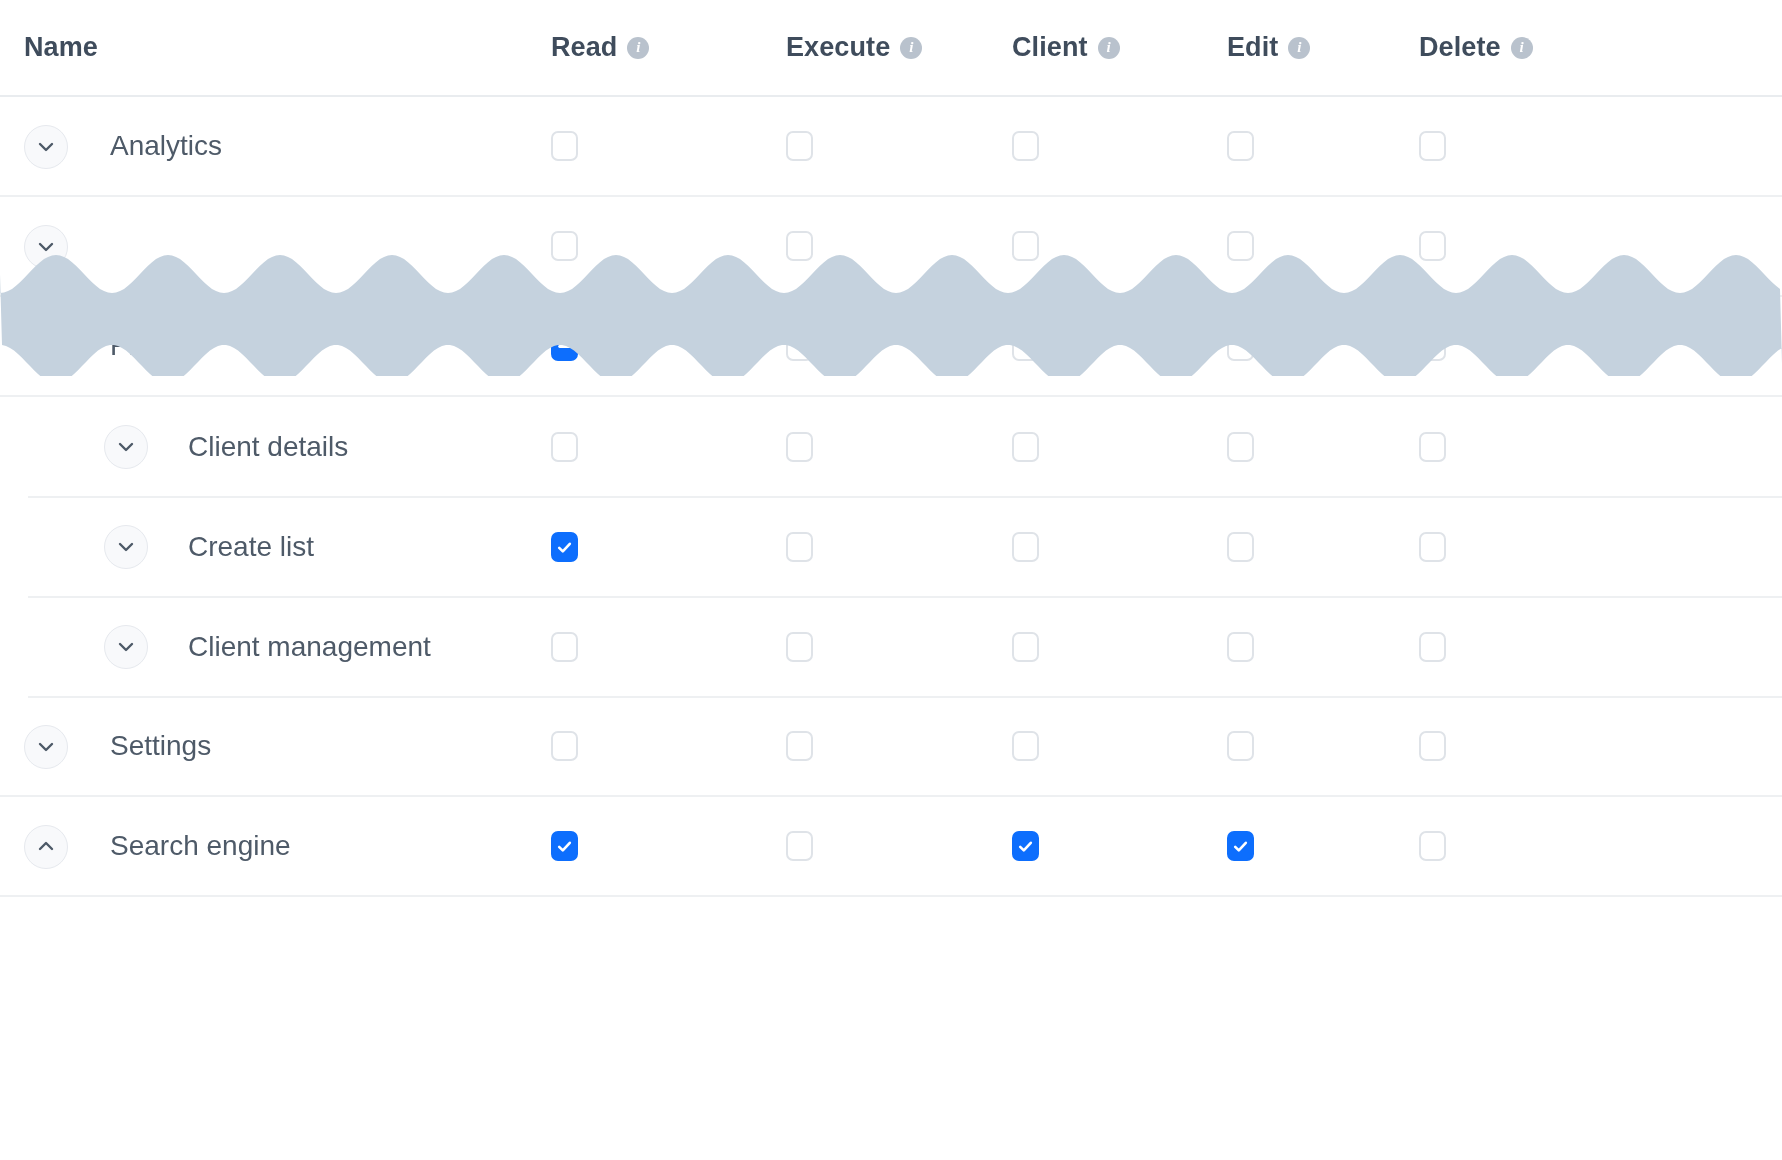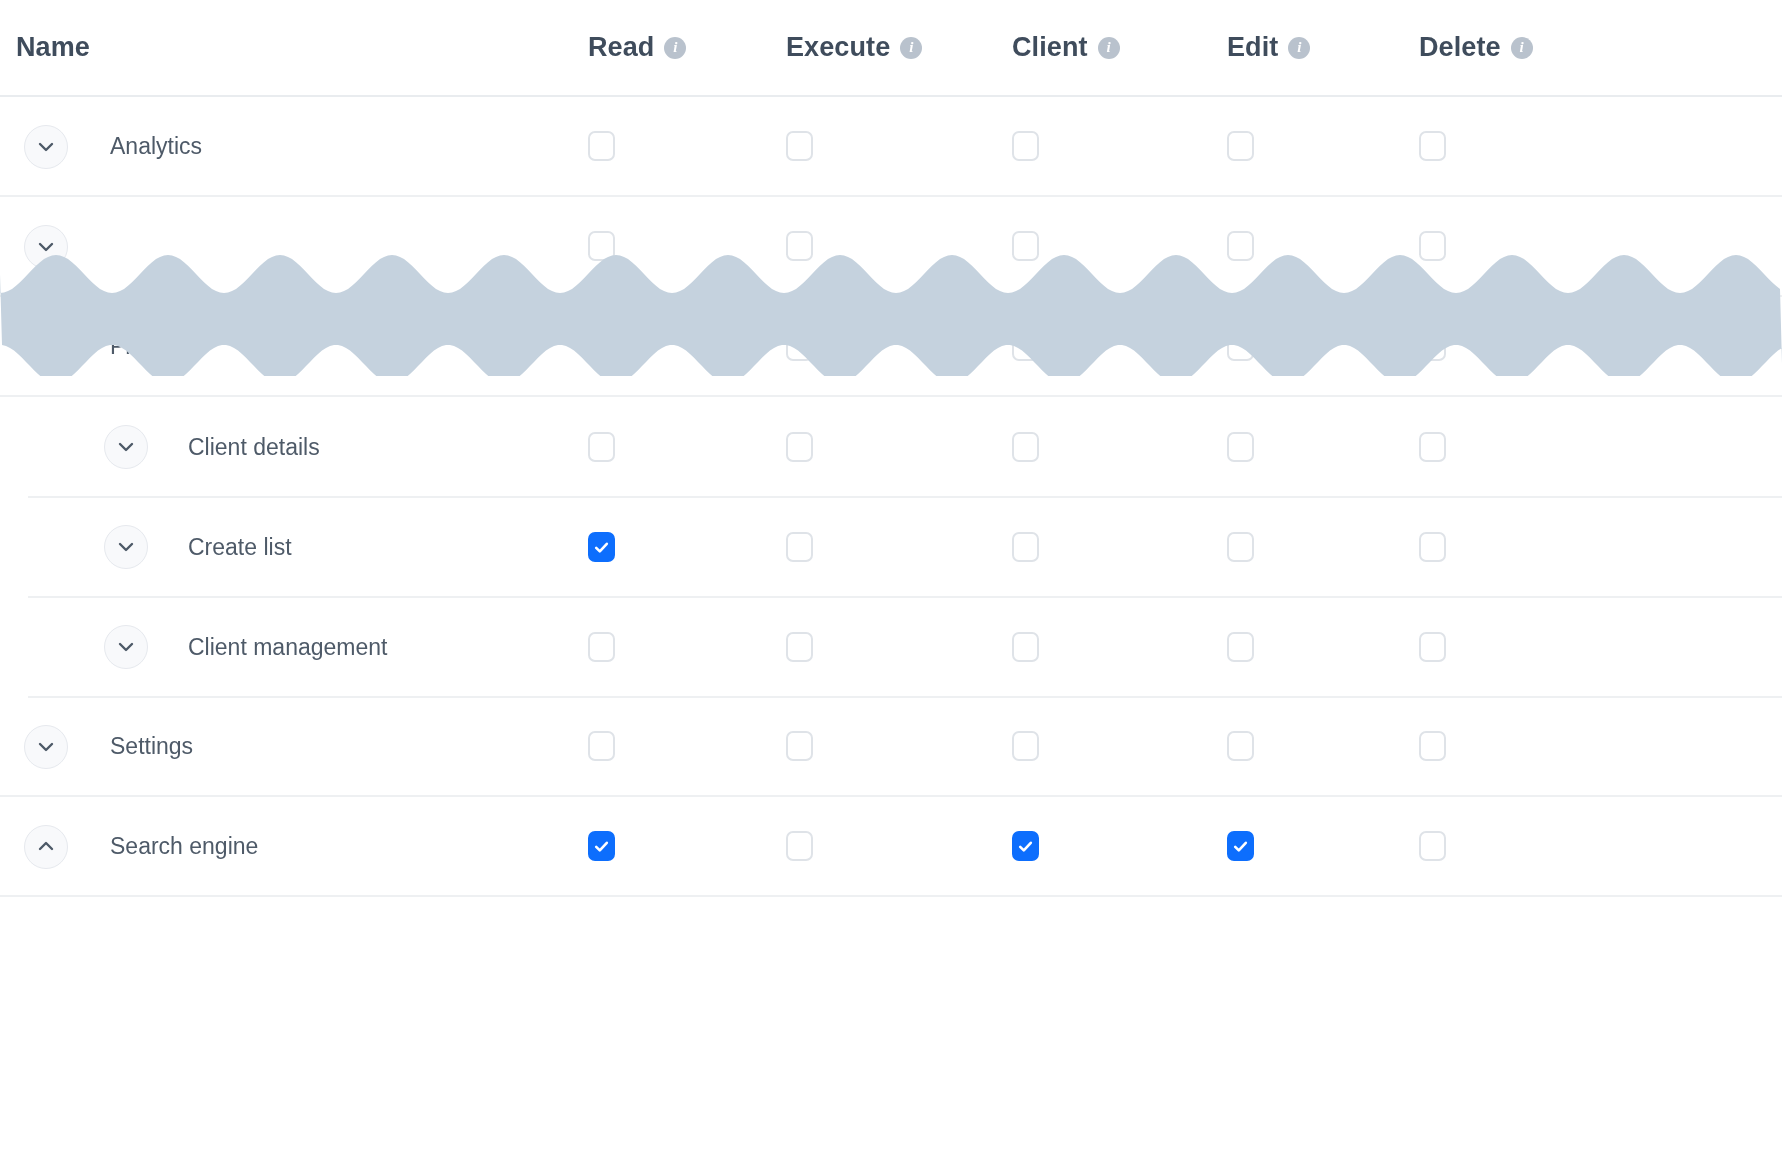--- a/index.html
+++ b/index.html
@@ -64,60 +64,60 @@
 
   
   .name-cell {
     position: relative;
     width: 600px;
     height: 100%;
     display: flex;
     align-items: center;
     flex: none;
   }
-  .header-row .name-cell { padding-left: 16px; }
+  .header-row .name-cell { padding-left: 24px; }
 
   .chev-btn {
     position: absolute;
     width: 44px;
     height: 44px;
     border-radius: 50%;
     background: #f8f9fb;
     border: 1.5px solid #e6e9ee;
     display: flex;
     align-items: center;
     justify-content: center;
     cursor: pointer;
   }
   .chev-btn svg { display: block; }
 
   .row-label {
     position: absolute;
-    font-size: 23px;
+    font-size: 28px;
     color: #4e5a68;
     white-space: nowrap;
   }
 
   
   .depth-0 .chev-btn { left: 24px; top: 28px; }
   .depth-0 .row-label { left: 110px; top: 50%; transform: translateY(-50%); }
   
   .depth-1 .chev-btn { left: 98px; top: 28px; }
   .depth-1 .row-label { left: 182px; top: 50%; transform: translateY(-50%); }
 
   
   .col-cell {
     position: absolute;
     top: 0;
     height: 100%;
     display: flex;
     align-items: center;
     justify-content: flex-start;
   }
-  .col-c0 { left: 588px; }
+  .col-c0 { left: 551px; }
   .col-c1 { left: 786px; }
   .col-c2 { left: 1012px; }
   .col-c3 { left: 1227px; }
   .col-c4 { left: 1419px; }
 
   .hdr-inner { display: flex; align-items: center; gap: 10px; }
 
   .info-icon {
     width: 22px; height: 22px;
     border-radius: 50%;

